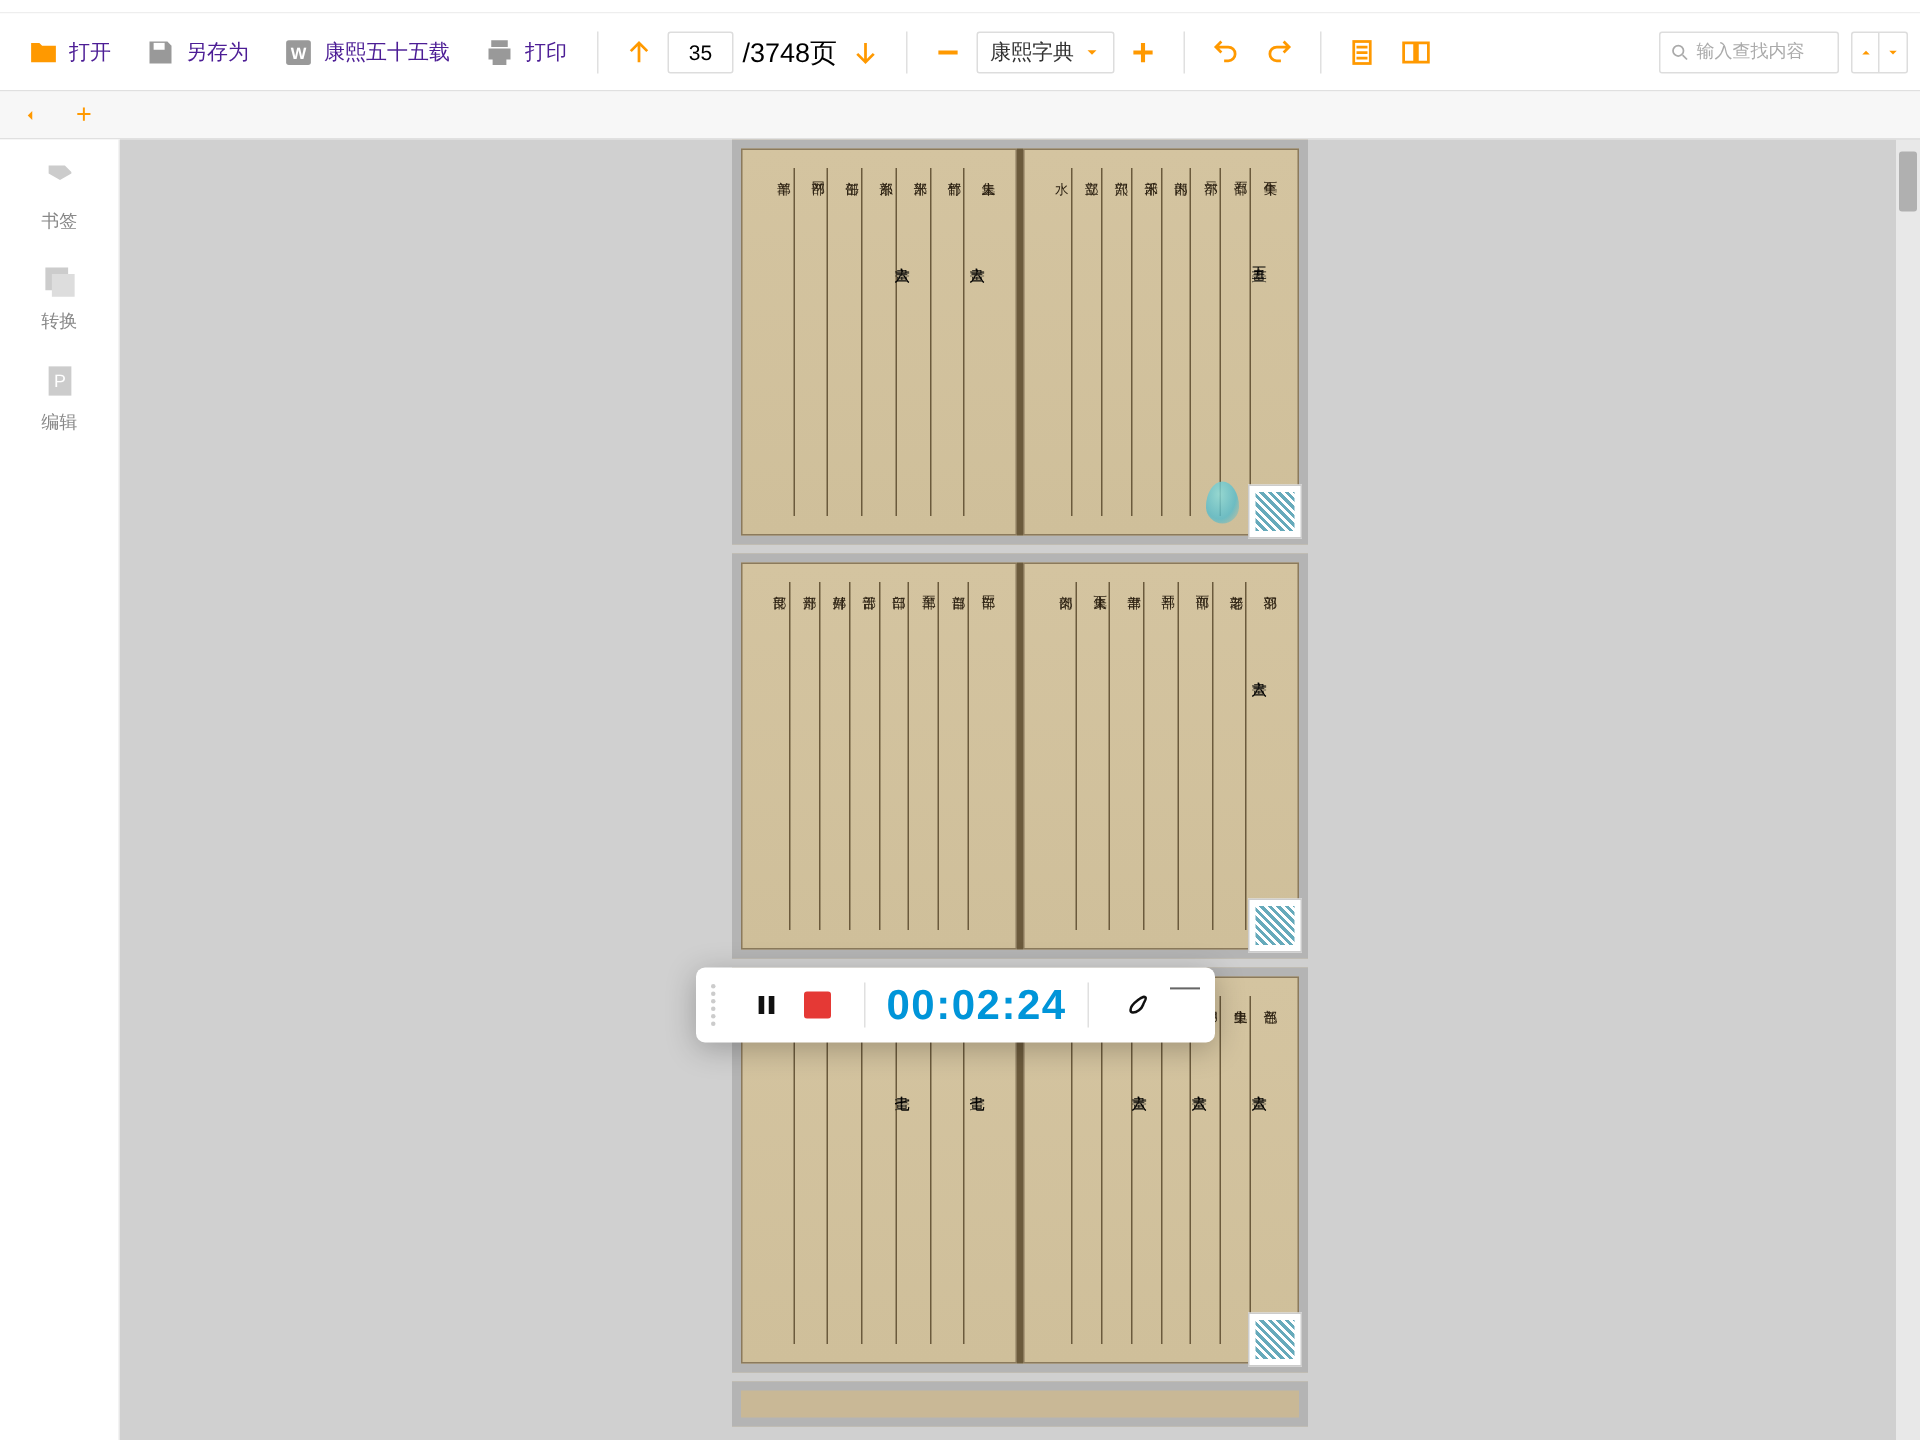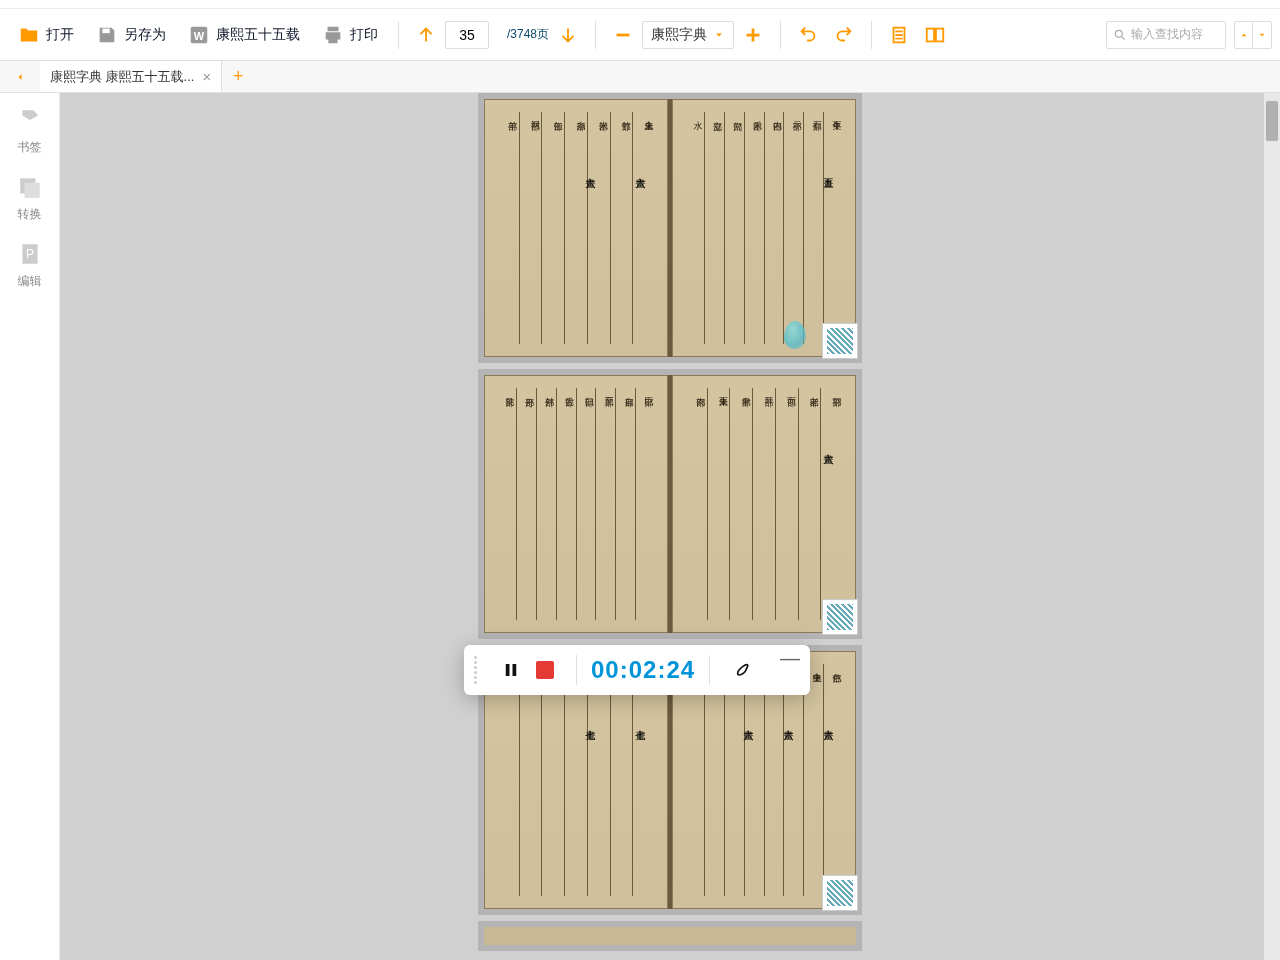--- a/index.html
+++ b/index.html
@@ -1,59 +1,59 @@
 <!DOCTYPE html>
 <html><head>
 <meta charset="utf-8">
 <style>
 *{margin:0;padding:0;box-sizing:border-box;font-family:"Microsoft YaHei",Arial,sans-serif}
 body{background:#fff;overflow:hidden;width:1280px;height:960px;position:relative}
 .titlebar{height:9px;background:#fff;border-bottom:1px solid #eee}
 .toolbar{height:52px;background:#fff;border-bottom:1px solid #e0e0e0;display:flex;align-items:center;padding:0 8px;gap:2px}
-.tb-btn{display:flex;align-items:center;gap:6px;padding:6px 10px;border-radius:3px;cursor:pointer;font-size:14px;color:#0f172a}
+.tb-btn{display:flex;align-items:center;gap:6px;padding:6px 10px;border-radius:3px;cursor:pointer;font-size:14px;color:#4c1d95}
 .icon{width:22px;height:22px;display:inline-flex;align-items:center;justify-content:center}
 .icon svg{width:100%;height:100%}
 .sep{width:1px;height:28px;background:#e0e0e0;margin:0 8px}
 .tb-btn.iconly{padding:6px}
 .page-input{width:44px;height:28px;border:1px solid #ddd;text-align:center;font-size:14px;border-radius:2px}
-.page-total{font-size:12px;color:#0c4a6e;margin-left:16px}
+.page-total{font-size:18px;color:#000000;margin-left:4px}
 .zoom-sel{display:flex;align-items:center;gap:6px;border:1px solid #ddd;height:28px;padding:0 8px;border-radius:2px;font-size:14px;color:#333;cursor:pointer}
 .spacer{flex:1}
 .search-box{border:1px solid #ddd;height:28px;width:120px;display:flex;align-items:center;padding:0 6px;font-size:12px;color:#aaa;border-radius:2px}
 .dd-combo{display:flex;border:1px solid #ddd;height:28px;border-radius:2px;margin-left:6px}
 .dd-combo>div{width:18px;display:flex;align-items:center;justify-content:center;cursor:pointer}
 .dd-combo>div:first-child{border-right:1px solid #ddd}
 .tabbar{height:32px;background:#f7f7f7;border-bottom:1px solid #e0e0e0;display:flex;align-items:stretch}
 .tab-arrow{width:40px;display:flex;align-items:center;justify-content:center;cursor:pointer}
 .tab{display:flex;align-items:center;padding:0 10px;background:#fff;border-right:1px solid #e0e0e0;font-size:13px;color:#333;gap:8px;max-width:190px}
 .tab-close{color:#999;cursor:pointer;font-size:15px}
 .tab-add{width:32px;display:flex;align-items:center;justify-content:center;color:#f90;cursor:pointer;font-size:18px}
 .main{display:flex;height:867px}
-.sidebar{width:60px;background:#fff;border-right:1px solid #e8e8e8;display:flex;flex-direction:column;align-items:center;padding-top:14px;gap:18px}
+.sidebar{width:80px;background:#fff;border-right:1px solid #e8e8e8;display:flex;flex-direction:column;align-items:center;padding-top:14px;gap:18px}
 .sb-item{display:flex;flex-direction:column;align-items:center;gap:6px;cursor:pointer;color:#888;font-size:12px}
 .sb-item .icon{width:26px;height:26px;color:#bbb}
 .viewer{flex:1;background:#d0d0d0;position:relative;overflow:hidden}
 .scroll-track{position:absolute;right:0;top:0;width:16px;height:100%;background:#e8e8e8}
 .scroll-thumb{position:absolute;right:2px;top:8px;width:12px;height:40px;background:#b0b0b0;border-radius:2px}
 .pages{display:flex;flex-direction:column;align-items:center;gap:6px;padding-top:0}
 .book{width:384px;height:270px;background:#c9b896;position:relative;border:6px solid #b4b4b4;display:flex}
 .book-half{flex:1;background:linear-gradient(#d4c4a0,#cfbf9a);position:relative;border:1px solid #8b7a5c}
 .book-spine{width:4px;background:#6b5a3c}
 .columns{position:absolute;inset:12px;display:flex;gap:0}
 .col{flex:1;border-right:1px solid #6b5a3c;writing-mode:vertical-rl;text-orientation:upright;font-size:9px;color:#2a1f10;padding:2px 0;text-align:start;font-family:serif}
 .col:last-child{border-right:none}
 .qr{position:absolute;right:-2px;bottom:-2px;width:36px;height:36px;background:#fff;border:1px solid #ccc}
 .qr::after{content:"";position:absolute;inset:4px;background:repeating-linear-gradient(45deg,#6ab 0 2px,#fff 2px 4px)}
 .recorder{position:absolute;left:464px;top:645px;width:346px;height:50px;background:#fff;border-radius:6px;box-shadow:0 4px 20px rgba(0,0,0,.25);display:flex;align-items:center;padding:0 10px;z-index:100}
 .rec-drag{width:10px;display:flex;flex-direction:column;gap:2px;margin-right:10px}
 .rec-drag span{width:3px;height:3px;background:#ccc;border-radius:50%}
 .rec-btn{width:28px;height:28px;display:flex;align-items:center;justify-content:center;cursor:pointer;margin:0 3px}
 .rec-stop{width:18px;height:18px;background:#e53935;border-radius:2px}
 .rec-sep{width:1px;height:30px;background:#e0e0e0;margin:0 14px}
-.rec-time{font-size:24px;font-weight:600;color:#0095d9;letter-spacing:1px}
+.rec-time{font-size:28px;font-weight:600;color:#0095d9;letter-spacing:1px}
 .rec-min{margin-left:auto;color:#666;cursor:pointer;font-size:20px;position:absolute;right:10px;top:2px}
 .watermark{position:absolute;left:724px;top:228px;width:22px;height:28px;background:radial-gradient(ellipse at 40% 30%,#8dd,#5bc 60%,transparent);border-radius:50% 50% 50% 50%/60% 60% 40% 40%;opacity:.8}
 </style>
 </head>
 <body>
 
 <div class="titlebar"></div>
 
 <div class="toolbar">
   <div class="tb-btn">
@@ -185,24 +185,20 @@
       </div>
   </div>
 </div>
 
 <div class="tabbar">
   <div class="tab-arrow">
       <svg width="12" height="12" viewBox="0 0 24 24" fill="#f90">
         <path d="M15 6l-6 6 6 6z"></path>
       </svg>
     </div>
-  <div class="tab">
-    <span style="white-space:nowrap;overflow:hidden;text-overflow:ellipsis">康熙字典 康熙五十五载...</span>
-    <span class="tab-close">×</span>
-  </div>
   <div class="tab-add">+</div>
 </div>
 
 <div class="main">
   <div class="sidebar">
     <div class="sb-item">
       <span class="icon">
           <svg viewBox="0 0 24 24" fill="#ccc">
             <path d="M5 3h10l4 4v1l-7 4-7-4z"></path>
           </svg>

